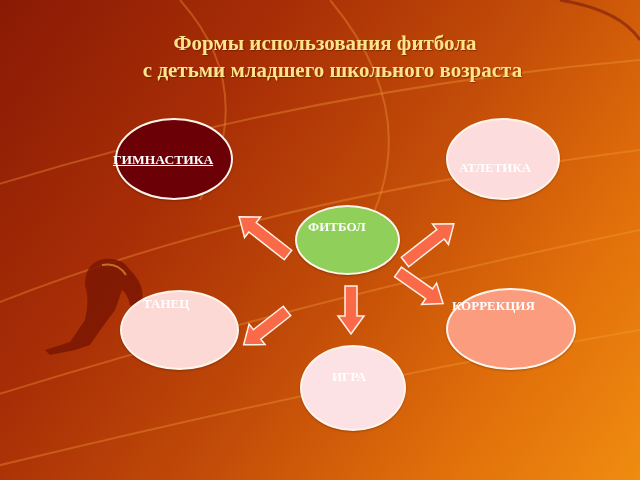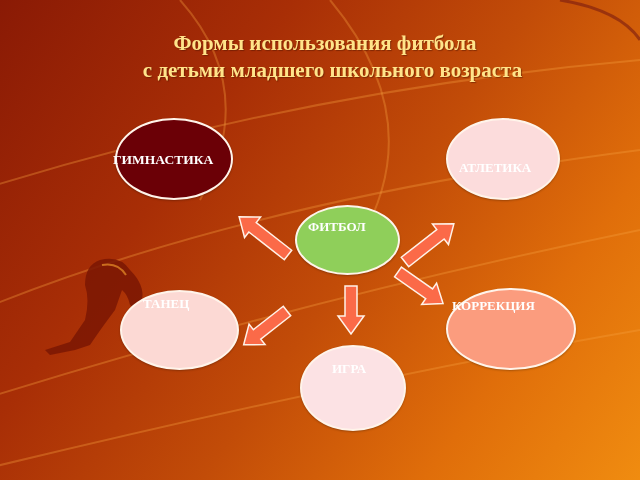--- a/index.html
+++ b/index.html
@@ -71,28 +71,28 @@
       <polygon points="0,-6 30,-6 30,-13 48,0 30,13 30,6 0,6"></polygon>
     </g>
 
     <g transform="translate(398,272) rotate(35)">
       <polygon points="0,-6 38,-6 38,-13 55,0 38,13 38,6 0,6"></polygon>
     </g>
   </g>
 </svg>
 
 <div class="node" style="left:115px; top:118px; width:118px; height:82px; background:#6b0006;"></div>
-<span class="node-label" style="left:113px; top:152px; font-size:13.5px;">ГИМНАСТИКА</span>
+<span class="node-label" style="left:113px; top:152px; font-size:13.5px;text-decoration:underline;">ГИМНАСТИКА</span>
 
 <div class="node" style="left:446px; top:118px; width:114px; height:82px; background:#fcdcdc;"></div>
 <span class="node-label" style="left:459px; top:160px;">АТЛЕТИКА</span>
 
 <div class="node" style="left:295px; top:205px; width:105px; height:70px; background:#8fcf5a;"></div>
 <span class="node-label" style="left:308px; top:219px;text-align:right;">ФИТБОЛ</span>
 
 <div class="node" style="left:120px; top:290px; width:119px; height:80px; background:#fcd9d4;"></div>
 <span class="node-label" style="left:143px; top:296px;">ТАНЕЦ</span>
 
 <div class="node" style="left:300px; top:345px; width:106px; height:86px; background:#fce2e4;"></div>
-<span class="node-label" style="left:332px; top:361px;">ИГРА</span>
+<span class="node-label" style="left:332px; top:369px;">ИГРА</span>
 
 <div class="node" style="left:446px; top:288px; width:130px; height:82px; background:#fb9c7e;"></div>
 <span class="node-label" style="left:452px; top:298px;">КОРРЕКЦИЯ</span>
 
 </body></html>

